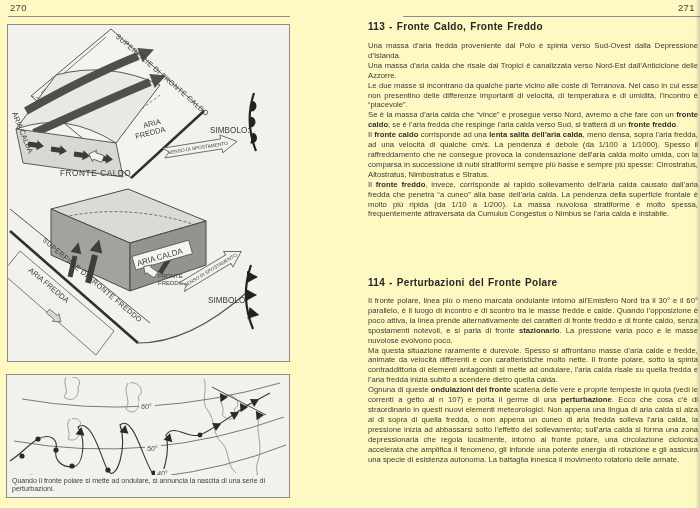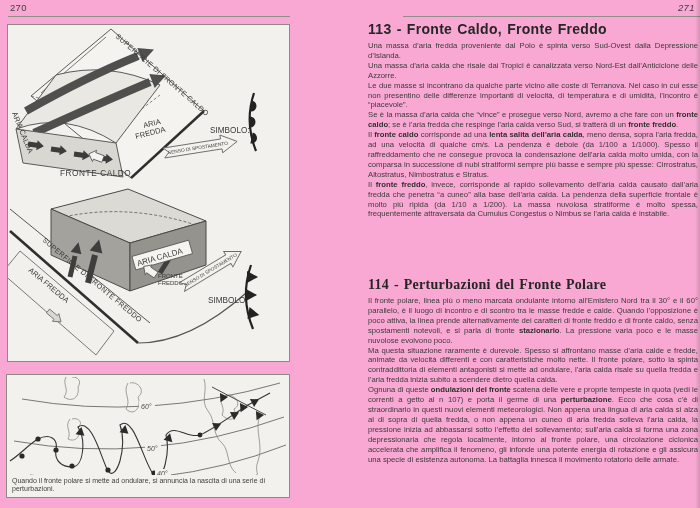--- a/index.html
+++ b/index.html
@@ -1,34 +1,34 @@
 <!DOCTYPE html>
 <html lang="it"><head>
 <meta charset="utf-8">
 <style>
   html,body{margin:0;padding:0;}
   body{width:700px;height:508px;overflow:hidden;background:#e8e7e3;font-family:"Liberation Sans",sans-serif;}
-  .spread{position:relative;width:700px;height:508px;background:#f9a8d4;overflow:hidden;}
+  .spread{position:relative;width:700px;height:508px;background:#fef9c3;overflow:hidden;}
   .scan-edge{position:absolute;right:0;top:0;width:5px;height:100%;
     background:linear-gradient(to right,rgba(0,0,0,0),rgba(90,88,84,.25));}
   .pageno{position:absolute;top:2px;font-size:9.5px;color:#3d3d3b;letter-spacing:.3px;}
   .pageno.left{left:10px;}
-  .pageno.right{left:678px;font-style:italic;}
+  .pageno.right{left:678px;}
   .rule{position:absolute;top:16px;height:1px;background:#8f8e8a;}
   .rule.left{left:8px;width:282px;}
   .rule.right{left:403px;width:297px;}
   .figbox{position:absolute;border:1px solid #8b8a86;background:#f2f1ed;}
   .box1{left:7px;top:24px;width:281px;height:336px;}
   .box2{left:6px;top:374px;width:282px;height:122px;}
   .box2 svg{position:absolute;left:1px;top:2px;}
   .map-caption{position:absolute;left:5px;right:5px;bottom:3px;font-size:7px;line-height:8.6px;color:#3e3e3c;}
-  .heading{position:absolute;left:368px;width:330px;font-size:14px;font-weight:bold;
+  .heading{position:absolute;left:368px;width:330px;font-size:10px;font-weight:bold;
     color:#262624;letter-spacing:.3px;word-spacing:1px;}
   .h113{top:21px;}
-  .h114{top:277px;font-family:Liberation Serif, serif;}
+  .h114{top:277px;}
   .bodytext{position:absolute;left:368px;width:330px;font-size:7.7px;line-height:9.9px;
     text-align:justify;color:#3a3a38;}
   .b113{top:41px;}
   .b114{top:296px;}
   .bodytext p{margin:0;}
   .bodytext b{color:#30302e;}
   .svgt{font-family:"Liberation Sans",sans-serif;fill:#3a3a38;}
   .lat{font-style:italic;font-size:7px;fill:#4a4a48;}
 </style>
 </head>

